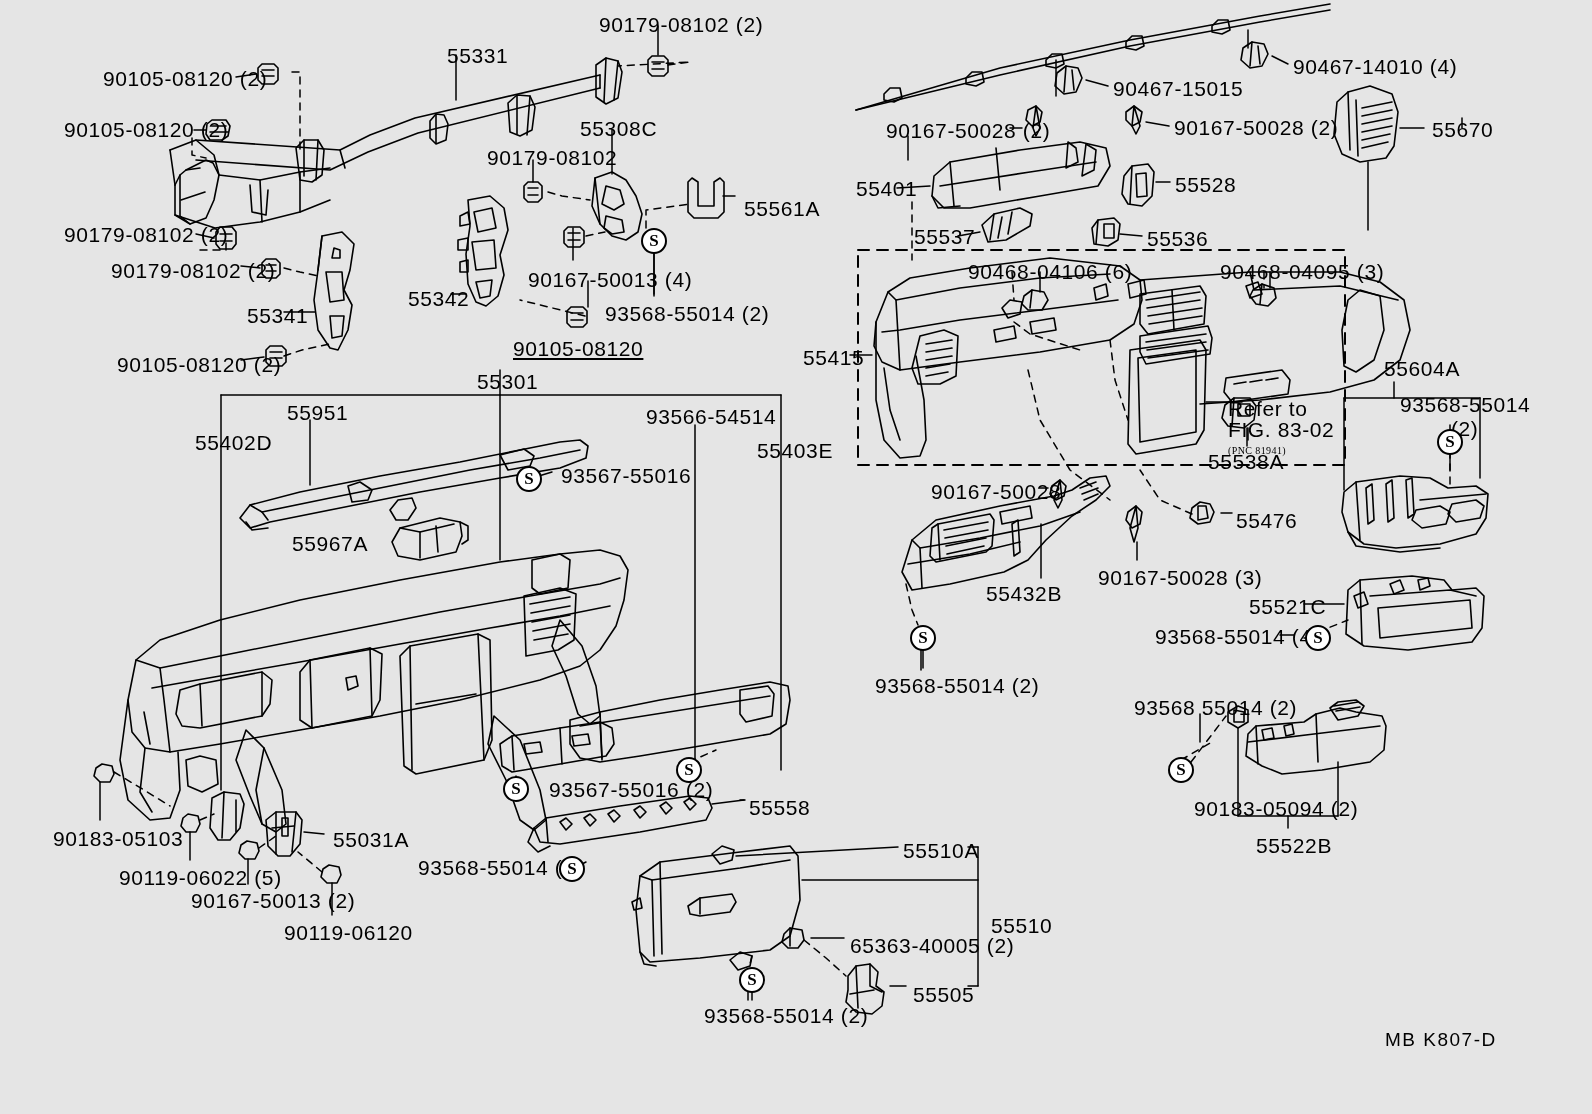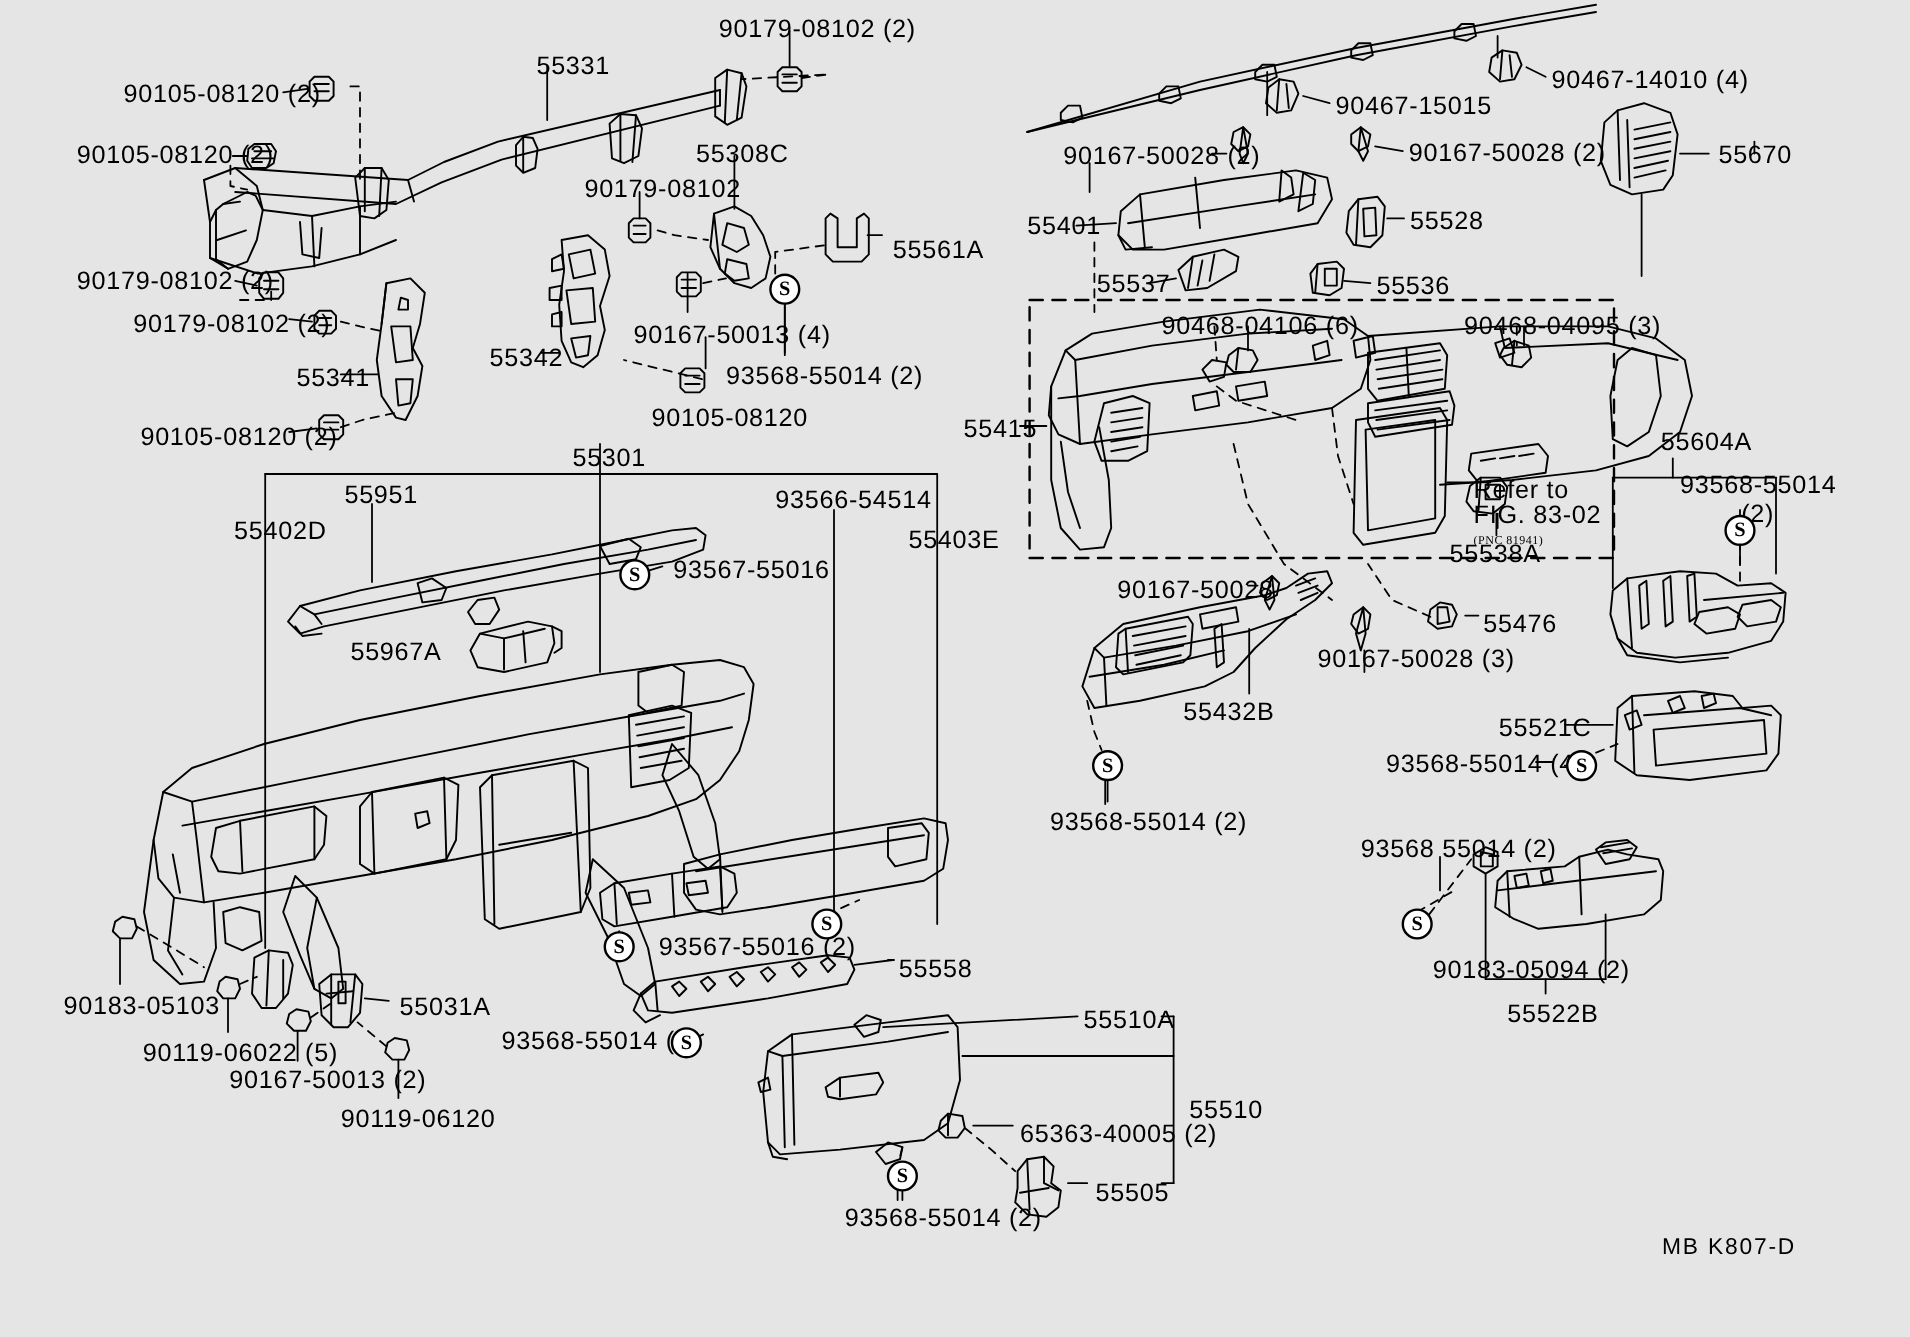--- a/index.html
+++ b/index.html
@@ -611,21 +611,21 @@
     <div class="lbl big" style="left:64px;top:119px;">90105-08120 (2)</div>
     <div class="lbl big" style="left:580px;top:118px;">55308C</div>
     <div class="lbl big" style="left:487px;top:147px;">90179-08102</div>
     <div class="lbl big" style="left:744px;top:198px;">55561A</div>
     <div class="lbl big" style="left:64px;top:224px;">90179-08102 (2)</div>
     <div class="lbl big" style="left:528px;top:269px;">90167-50013 (4)</div>
     <div class="lbl big" style="left:111px;top:260px;">90179-08102 (2)</div>
     <div class="lbl big" style="left:408px;top:288px;">55342</div>
     <div class="lbl big" style="left:605px;top:303px;">93568-55014 (2)</div>
     <div class="lbl big" style="left:247px;top:305px;">55341</div>
-    <div class="lbl big" style="left:543px;top:338px;">90105-08120</div>
+    <div class="lbl big" style="left:513px;top:338px;text-decoration:underline;">90105-08120</div>
     <div class="lbl big" style="left:117px;top:354px;">90105-08120 (2)</div>
     <div class="lbl big" style="left:477px;top:371px;">55301</div>
     <div class="lbl big" style="left:287px;top:402px;">55951</div>
     <div class="lbl big" style="left:646px;top:406px;">93566-54514</div>
     <div class="lbl big" style="left:195px;top:432px;">55402D</div>
     <div class="lbl big" style="left:757px;top:440px;">55403E</div>
     <div class="lbl big" style="left:561px;top:465px;">93567-55016</div>
     <div class="lbl big" style="left:292px;top:533px;">55967A</div>
     <div class="lbl big" style="left:53px;top:828px;">90183-05103</div>
     <div class="lbl big" style="left:333px;top:829px;">55031A</div>
@@ -651,21 +651,21 @@
     <div class="lbl big" style="left:1147px;top:228px;">55536</div>
     <div class="lbl big" style="left:968px;top:261px;">90468-04106 (6)</div>
     <div class="lbl big" style="left:1220px;top:261px;">90468-04095 (3)</div>
     <div class="lbl big" style="left:803px;top:347px;">55415</div>
     <div class="lbl big" style="left:1384px;top:358px;">55604A</div>
     <div class="lbl big" style="left:1400px;top:394px;">93568-55014</div>
     <div class="lbl big" style="left:1451px;top:418px;">(2)</div>
     <div class="lbl big" style="left:1208px;top:451px;">55538A</div>
     <div class="lbl big" style="left:931px;top:481px;">90167-50028</div>
     <div class="lbl big" style="left:1236px;top:510px;">55476</div>
-    <div class="lbl big" style="left:1098px;top:539px;">90167-50028 (3)</div>
+    <div class="lbl big" style="left:1098px;top:567px;">90167-50028 (3)</div>
     <div class="lbl big" style="left:986px;top:583px;">55432B</div>
     <div class="lbl big" style="left:1249px;top:596px;">55521C</div>
     <div class="lbl big" style="left:1155px;top:626px;">93568-55014 (4)</div>
     <div class="lbl big" style="left:875px;top:675px;">93568-55014 (2)</div>
     <div class="lbl big" style="left:1134px;top:697px;">93568 55014 (2)</div>
     <div class="lbl big" style="left:1194px;top:798px;">90183-05094 (2)</div>
     <div class="lbl big" style="left:1256px;top:835px;">55522B</div>
   </div>
 
   <div style="position:absolute;left:1228px;top:398px;">

